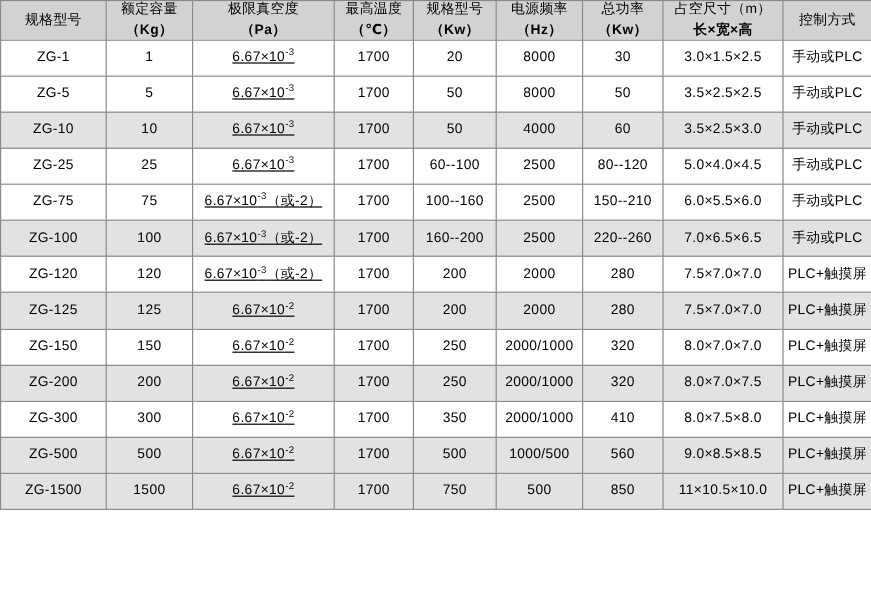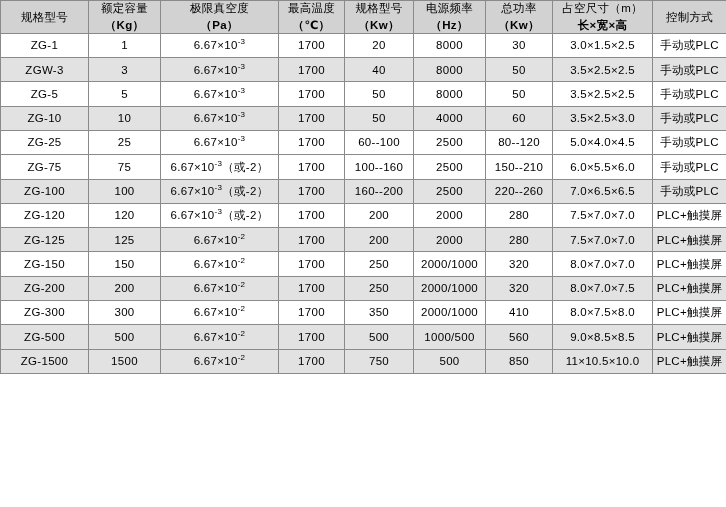--- a/index.html
+++ b/index.html
@@ -9,21 +9,21 @@
   }
   body {
     width: 726px;
     height: 507px;
     font-family: "Liberation Sans", "DejaVu Sans", sans-serif;
     color: #000000;
     overflow: hidden;
   }
   #spec-table {
     width: 726px;
-    height: 374px;
+    height: 425px;
     border-collapse: collapse;
     table-layout: fixed;
   }
   #spec-table td, #spec-table th {
     border: 1px solid #8a8a8a;
     text-align: center;
     vertical-align: middle;
     font-weight: normal;
     padding: 0;
     font-size: 11.5px;
@@ -48,21 +48,21 @@
     margin-left: 16px;
   }
   thead .h-line1 { display: block; }
   thead .h-line2 { display: block; margin-top: 3px; font-weight: bold; }
   tbody tr.odd td { background: #ffffff; }
   tbody tr.even td { background: #e2e2e2; }
   td.model {
     font-size: 11.5px;
     letter-spacing: 0.5px;
   }
-  td.vac { font-size: 11.5px; }
+  td.vac { font-size: 11.5px; text-decoration: underline; }
   td.ctrl { font-size: 11.5px; letter-spacing: 0.5px; }
   sup {
     font-size: 8px;
     vertical-align: super;
     line-height: 0;
   }
   .col-model  { width: 88px; }
   .col-cap    { width: 72px; }
   .col-vac    { width: 118px; }
   .col-temp   { width: 66px; }
@@ -130,31 +130,20 @@
         <td class="model">ZG-1</td>
         <td>1</td>
         <td class="vac"><span>6.67×10</span><sup>-3</sup><span></span></td>
         <td>1700</td>
         <td>20</td>
         <td>8000</td>
         <td>30</td>
         <td>3.0×1.5×2.5</td>
         <td class="ctrl">手动或PLC</td>
       </tr>
-      <tr class="even">
-        <td class="model">ZGW-3</td>
-        <td>3</td>
-        <td class="vac"><span>6.67×10</span><sup>-3</sup><span></span></td>
-        <td>1700</td>
-        <td>40</td>
-        <td>8000</td>
-        <td>50</td>
-        <td>3.5×2.5×2.5</td>
-        <td class="ctrl">手动或PLC</td>
-      </tr>
       <tr class="odd">
         <td class="model">ZG-5</td>
         <td>5</td>
         <td class="vac"><span>6.67×10</span><sup>-3</sup><span></span></td>
         <td>1700</td>
         <td>50</td>
         <td>8000</td>
         <td>50</td>
         <td>3.5×2.5×2.5</td>
         <td class="ctrl">手动或PLC</td>

